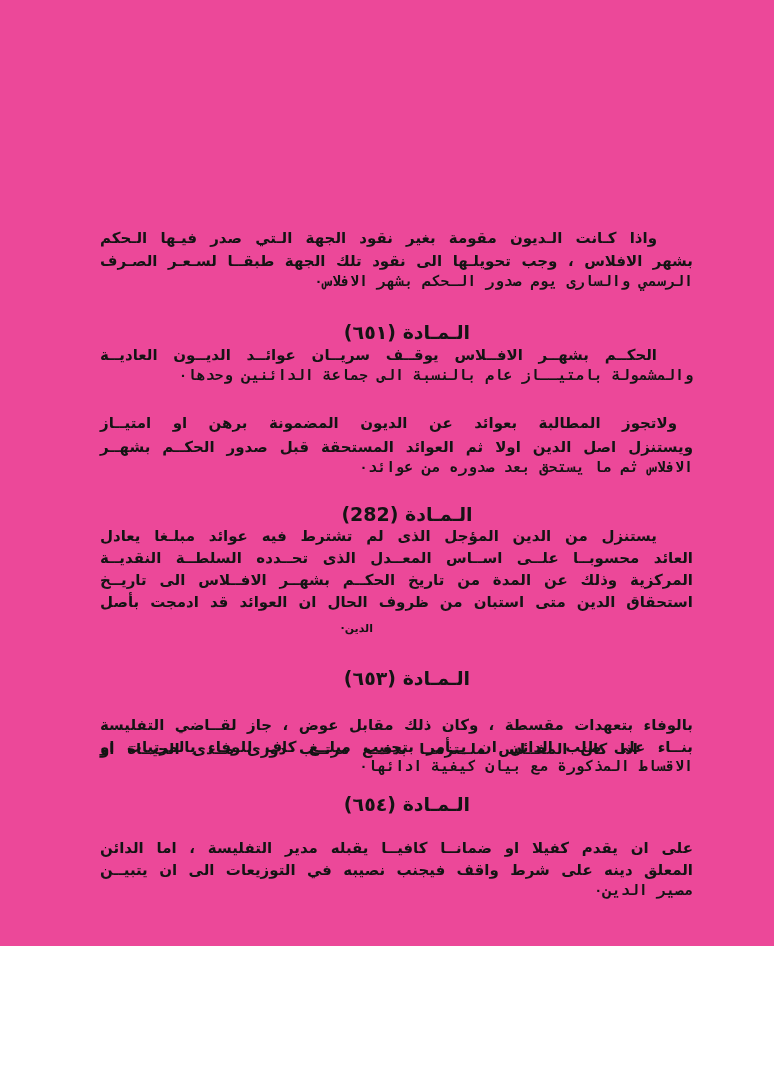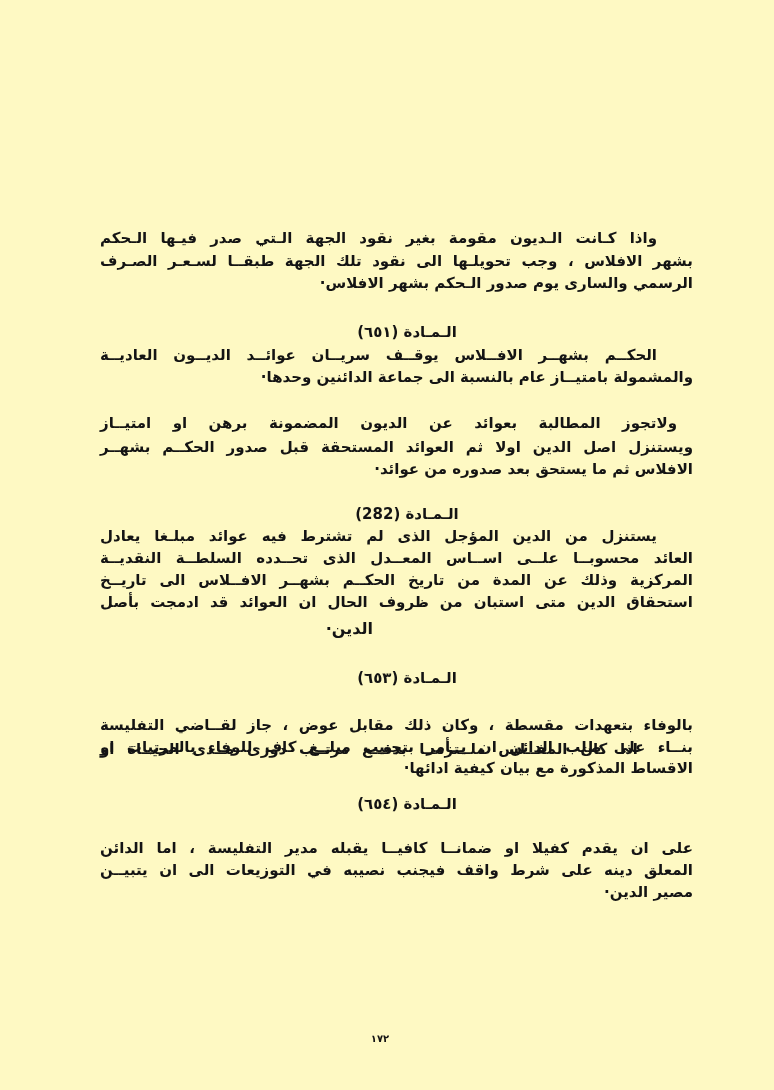--- a/index.html
+++ b/index.html
@@ -1,57 +1,57 @@
 <!DOCTYPE html>
 <html lang="ar" dir="rtl"><head>
 <meta charset="utf-8">
 <style>
   html,body{margin:0;padding:0;background:#ffffff;}
   .page{
     position:relative;
-    width:774px;height:1090px;
-    background:#fef9c3;
+    width:774px;height:946px;
+    background:#ec4899;
     font-family:"DejaVu Sans",sans-serif;
     color:#141414;
     overflow:hidden;
   }
   .t{
     position:absolute;
     left:100px;right:81px;
     height:23px;line-height:22px;
     direction:rtl;
     text-align:justify;
     text-align-last:justify;
     text-justify:inter-word;
     font-size:15px;
     font-weight:700;
     white-space:nowrap;
     color:#141414;
   }
-  .t.last{text-align-last:right;}
+  .t.last{text-align-last:right;font-family:Liberation Mono, monospace;}
   .ind36{text-indent:36px;}
   .ind16{text-indent:16px;margin-top:20px;}
   .ind55{text-indent:55px;margin-top:48px;}
   .heading{
     position:absolute;
     left:110px;right:70px;
     height:22px;line-height:22px;
     direction:rtl;
     text-align:center;
     text-align-last:center;
-    font-size:15px;
+    font-size:19px;
     font-weight:700;
     color:#141414;
   }
   .short-line{
     position:absolute;
     right:401px;left:auto;
     height:23px;line-height:22px;
     direction:rtl;
-    font-size:16px;font-weight:700;
+    font-size:11px;font-weight:700;
     white-space:nowrap;
     color:#141414;
   }
   .page-number{
     position:absolute;
     left:358px;top:1029px;width:44px;
     height:20px;line-height:20px;
     direction:rtl;text-align:center;
     font-size:10px;font-weight:700;
     color:#141414;

